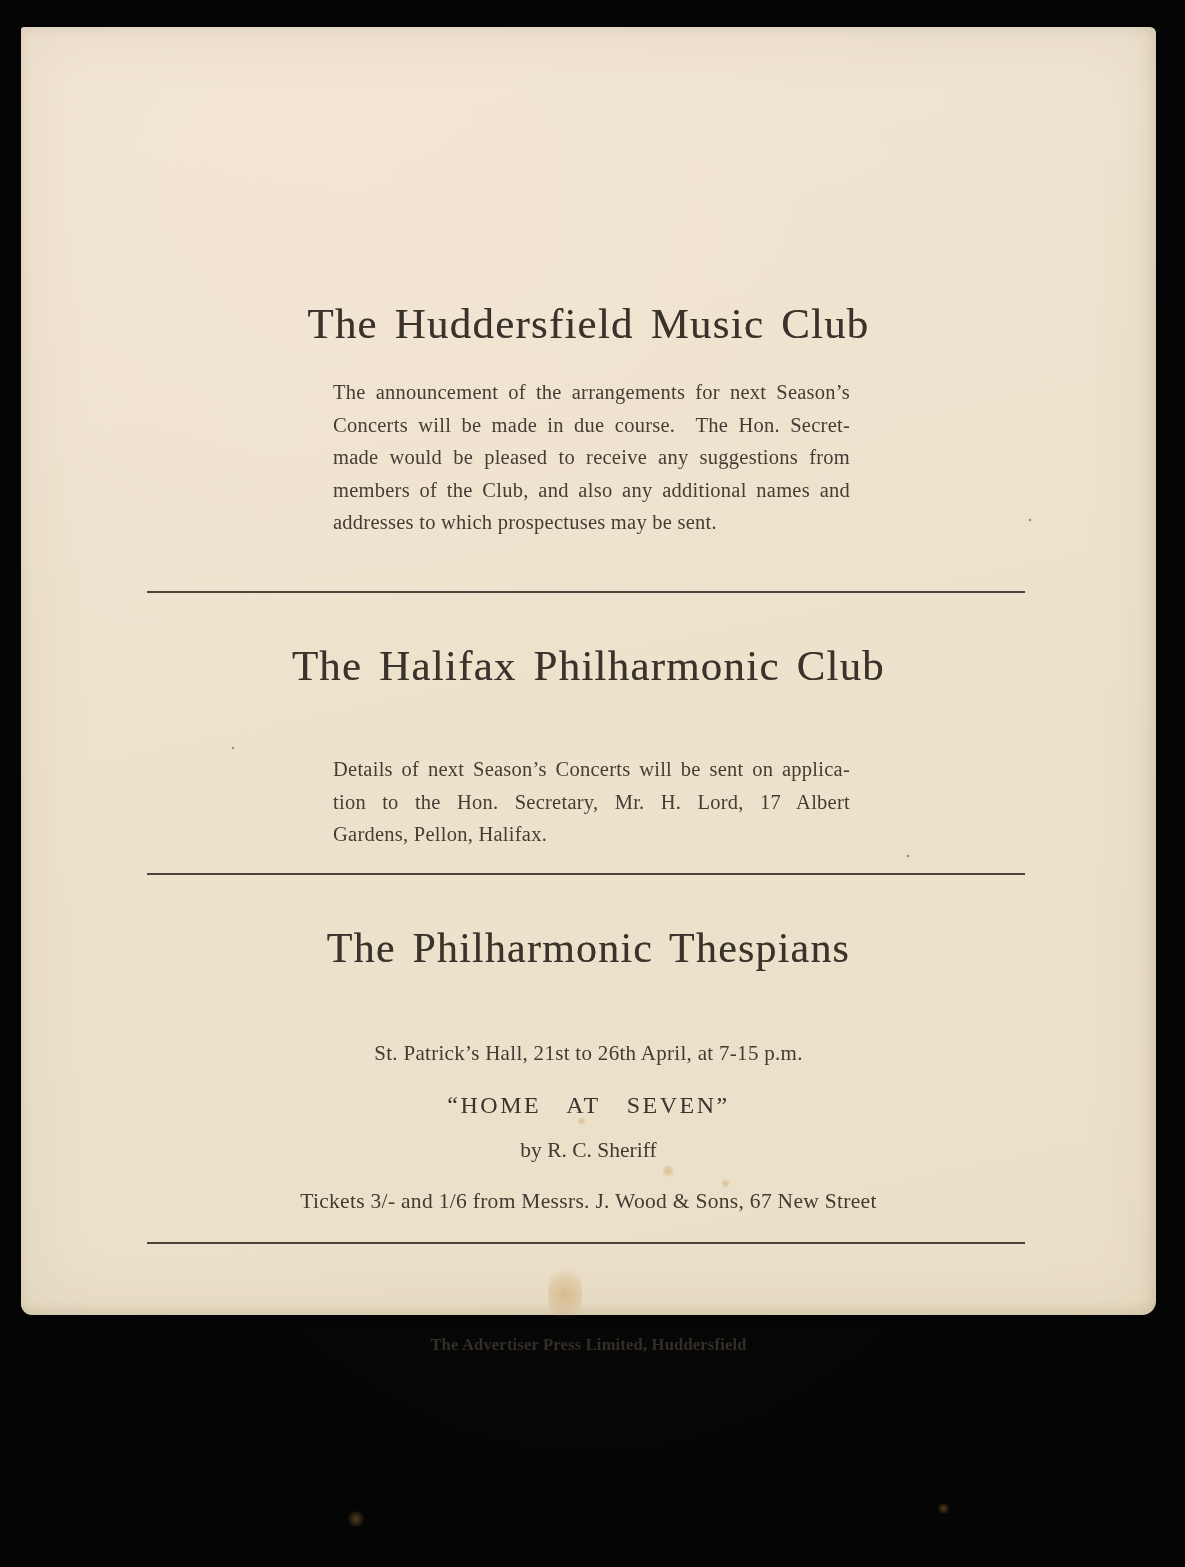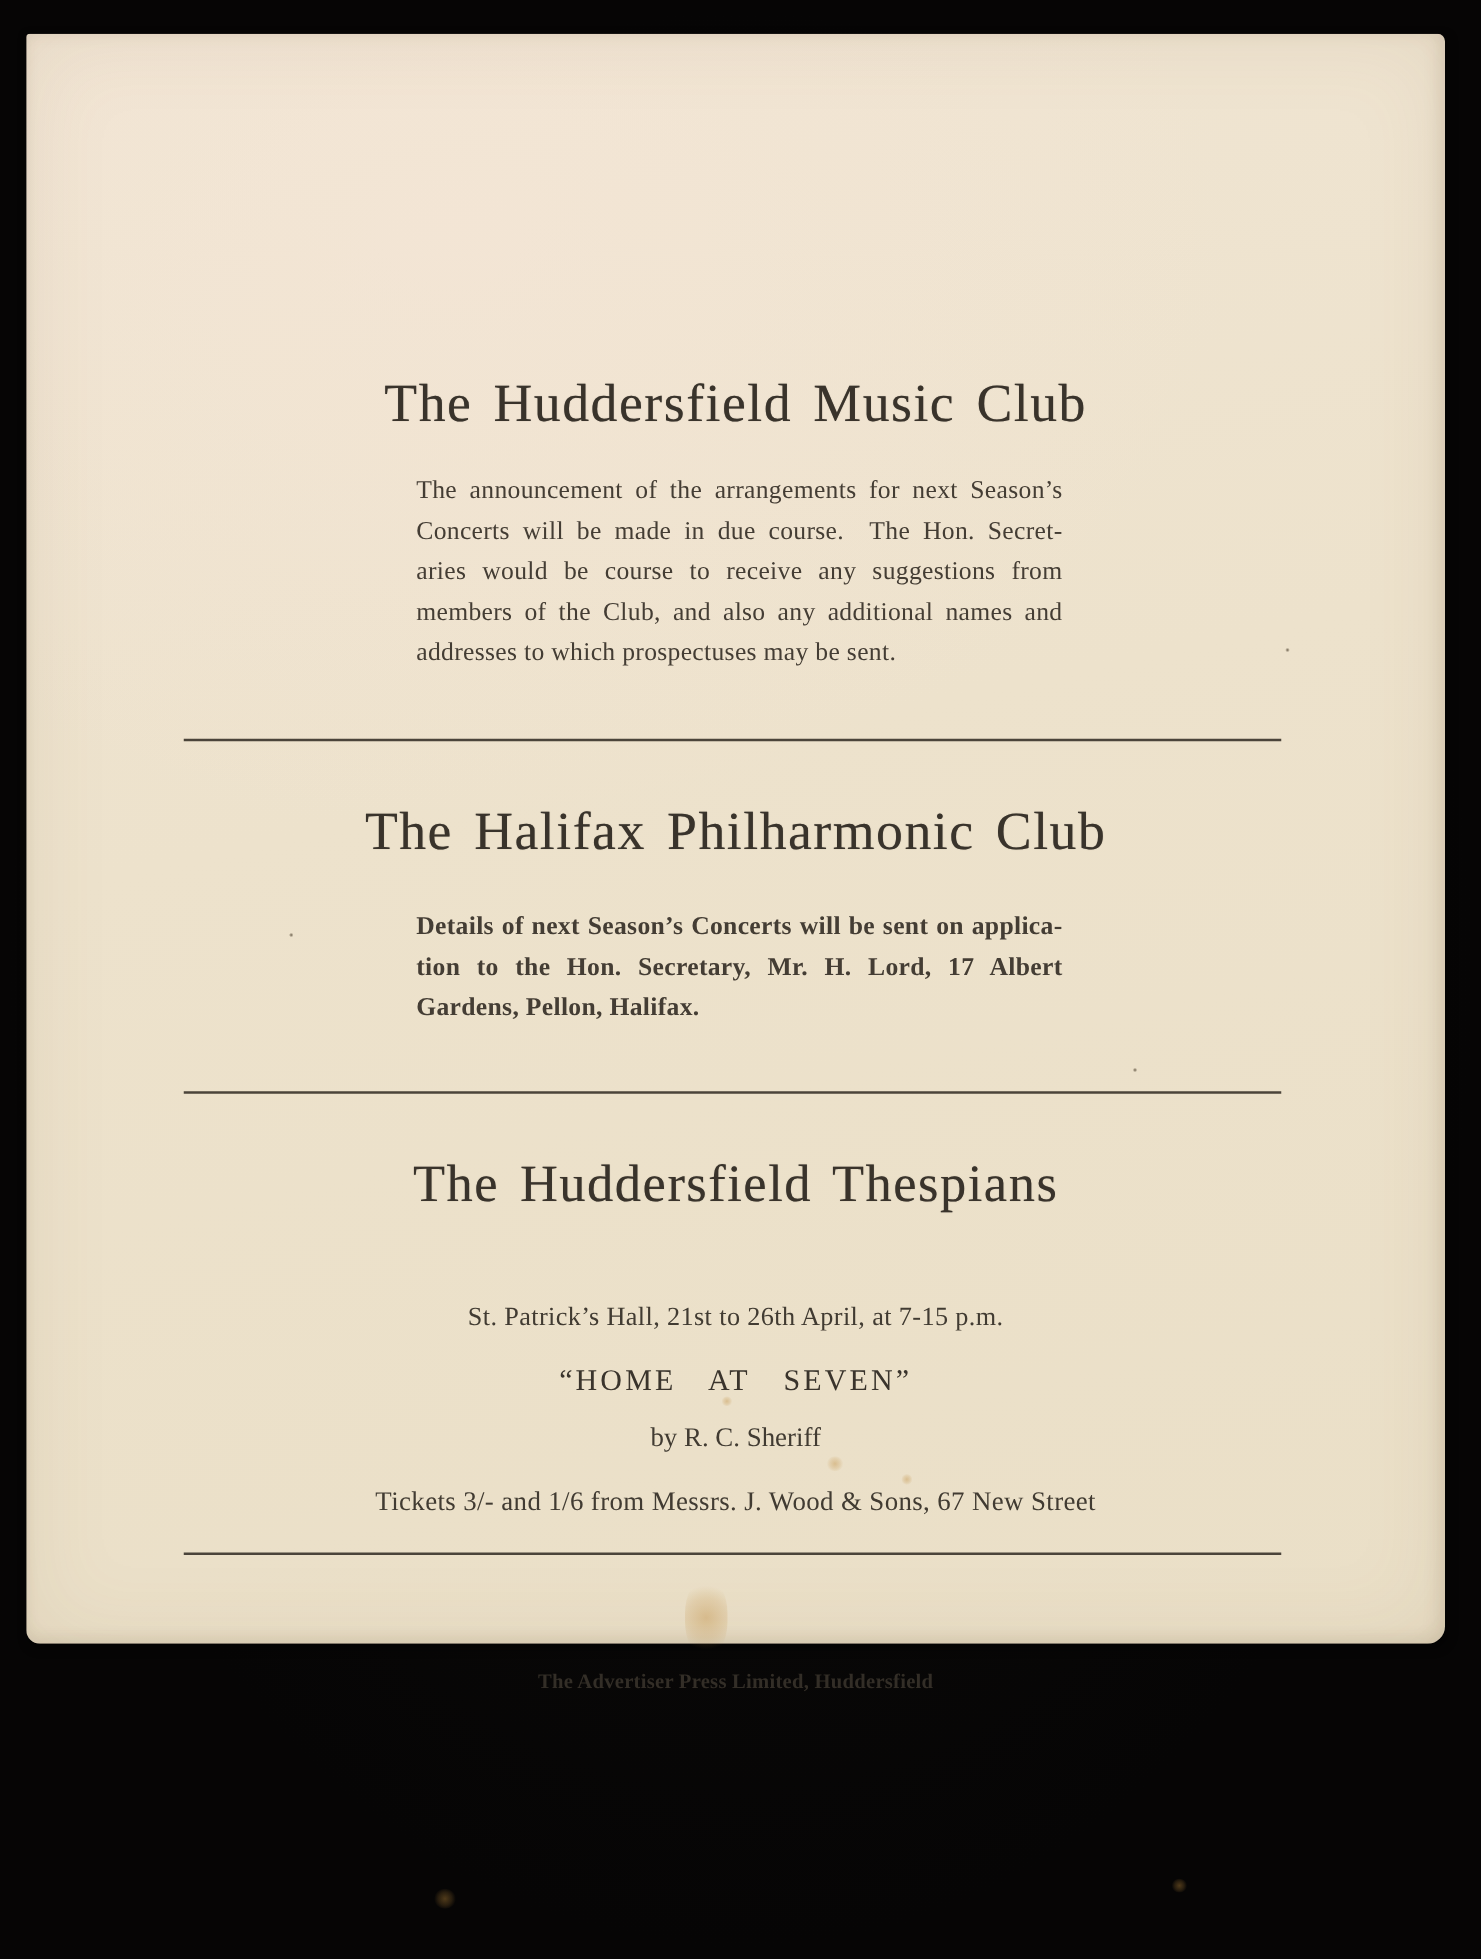--- a/index.html
+++ b/index.html
@@ -101,37 +101,37 @@
 </head>
 <body>
 
 <div class="stage">
   <div class="paper">
 
     <h1 class="section-title" style="top: 272px;">The Huddersfield Music Club</h1>
     <div class="para" style="top: 349px;">
       <div class="jline">The announcement of the arrangements for next Season’s</div>
       <div class="jline">Concerts will be made in due course.&nbsp; The Hon. Secret-</div>
-      <div class="jline">aries would be course to receive any suggestions from</div>
+      <div class="jline">made would be pleased to receive any suggestions from</div>
       <div class="jline">members of the Club, and also any additional names and</div>
       <div class="jline last">addresses to which prospectuses may be sent.</div>
     </div>
 
     <div class="rule" style="top: 564px;"></div>
 
     <h1 class="section-title" style="top: 614px;">The Halifax Philharmonic Club</h1>
-    <div class="para" style="top: 698px; font-weight: bold;">
+    <div class="para" style="top: 726px;">
       <div class="jline">Details of next Season’s Concerts will be sent on applica-</div>
       <div class="jline">tion to the Hon. Secretary, Mr. H. Lord, 17 Albert</div>
       <div class="jline last">Gardens, Pellon, Halifax.</div>
     </div>
 
     <div class="rule" style="top: 846px;"></div>
 
-    <h1 class="section-title" style="top: 897px; font-size: 42px;">The Huddersfield Thespians</h1>
+    <h1 class="section-title" style="top: 897px; font-size: 42px;">The Philharmonic Thespians</h1>
     <div class="center-line venue-line" style="top: 982px;">St. Patrick’s Hall, 21st to 26th April, at 7-15 p.m.</div>
     <div class="center-line play-title" style="top: 1033px;">“HOME AT SEVEN”</div>
     <div class="center-line byline" style="top: 1079px;">by R. C. Sheriff</div>
     <div class="center-line tickets-line" style="top: 1130px;">Tickets 3/- and 1/6 from Messrs. J. Wood &amp; Sons, 67 New Street</div>
 
     <div class="rule" style="top: 1215px;"></div>
 
     <div class="center-line footer-line" style="top: 1276px;">The Advertiser Press Limited, Huddersfield</div>
 
     <div class="stain amber s1"></div>

